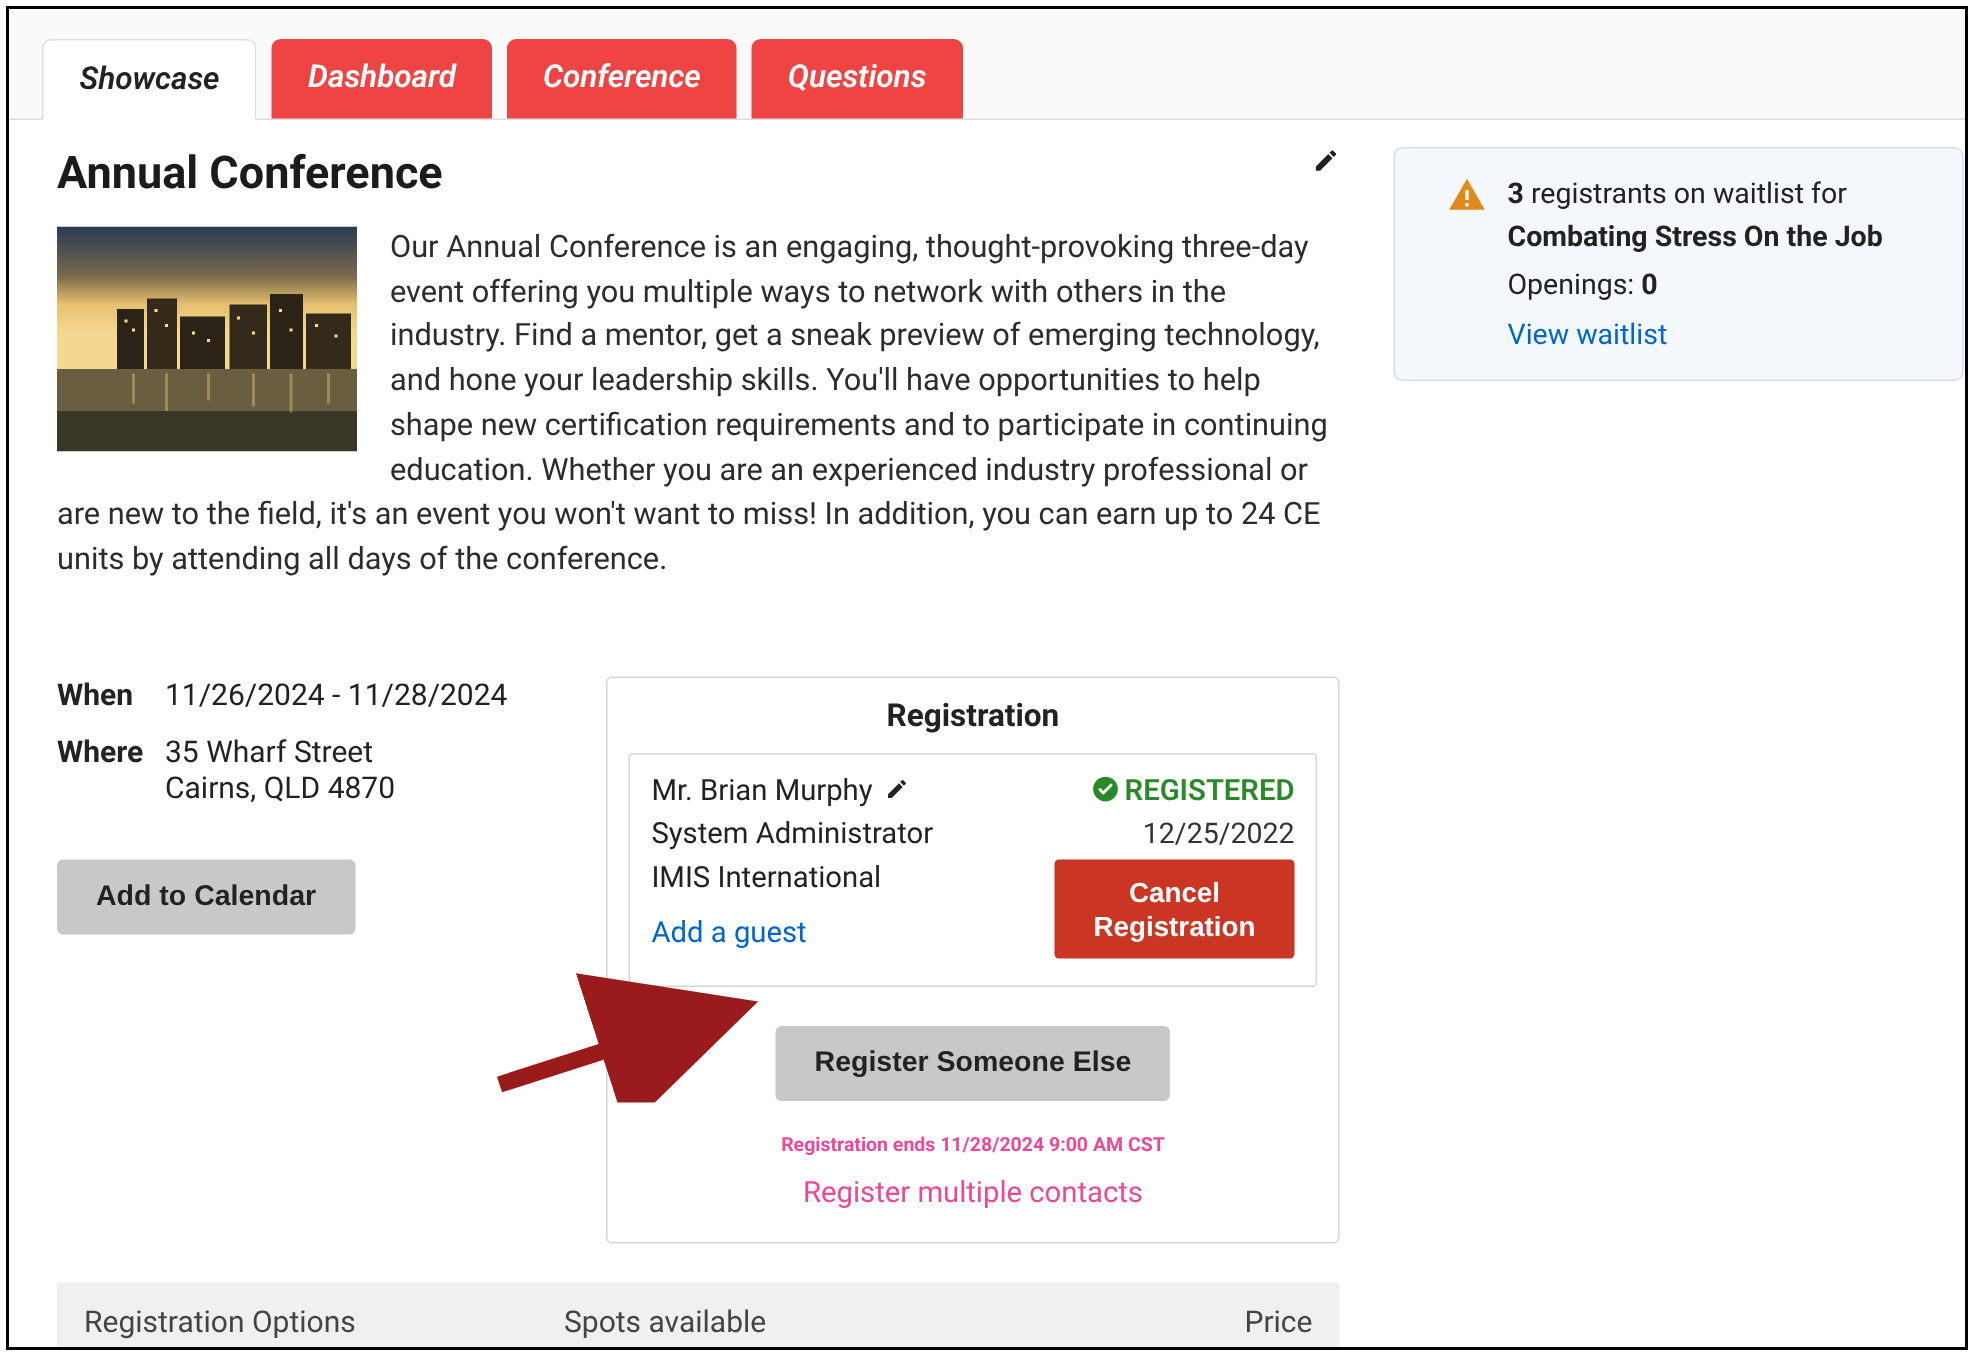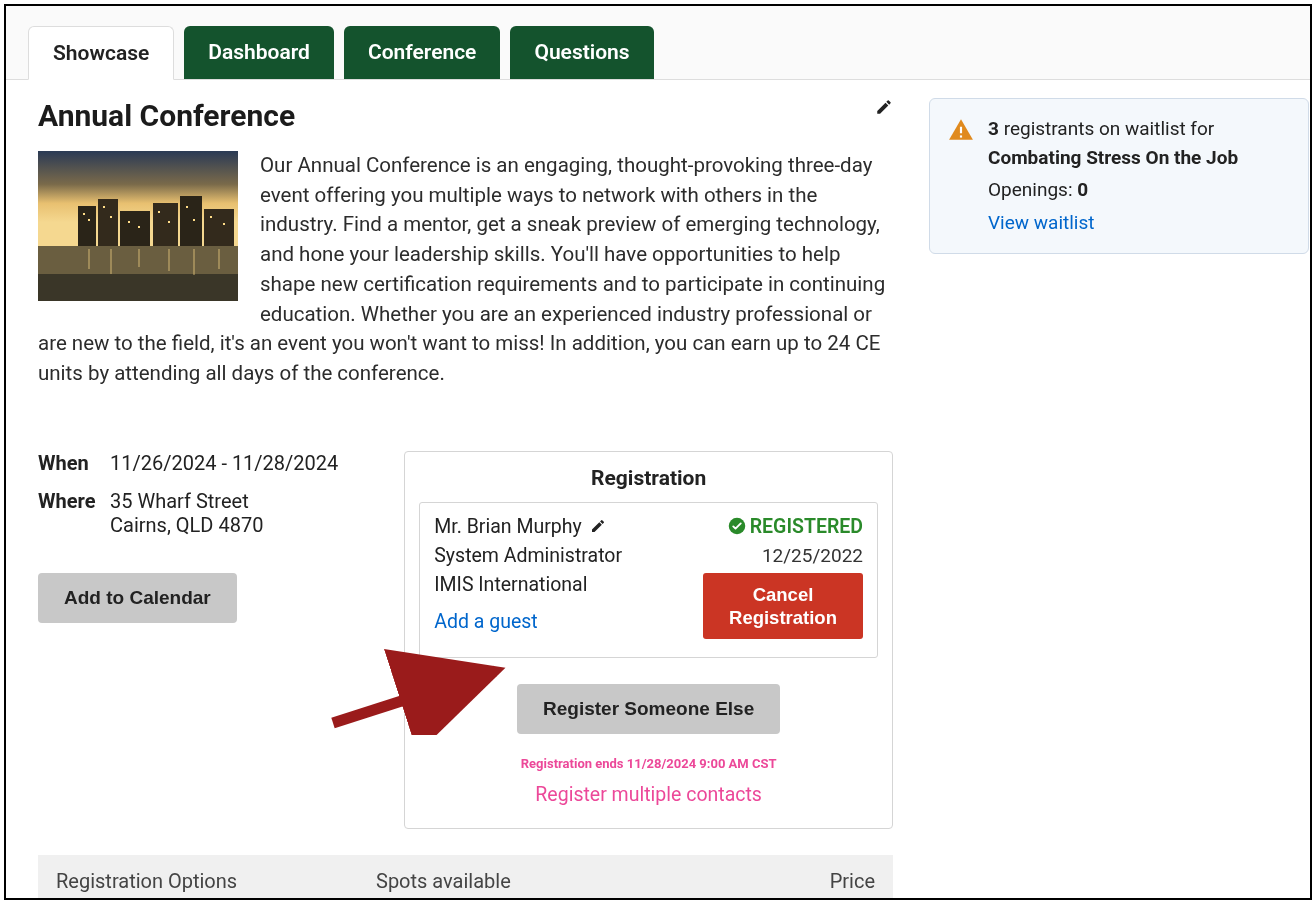--- a/index.html
+++ b/index.html
@@ -19,37 +19,38 @@
     overflow: hidden;
     background: #fff;
   }
   
   .tabs {
     display: flex;
     gap: 10px;
     padding: 20px 0 0 22px;
     border-bottom: 1px solid #ddd;
     background: #fafafa;
+    font-style: italic;
   }
   .tab {
     padding: 14px 24px;
     border-radius: 6px 6px 0 0;
     font-size: 21px;
     font-weight: 600;
     cursor: pointer;
   }
   .tab.active {
     background: #fff;
     color: #222;
     border: 1px solid #ddd;
     border-bottom-color: #fff;
     margin-bottom: -1px;
   }
   .tab.other {
-    background: #14532d;
+    background: #ef4444;
     color: #fff;
   }
   
   .content {
     display: flex;
     padding: 18px 14px 0 32px;
     gap: 36px;
   }
   .main {
     flex: 1 1 auto;
@@ -171,21 +172,21 @@
     top: 629px;
     width: 190px;
     height: 100px;
     pointer-events: none;
   }
   
   .alert {
     border: 1px solid #d0dbe8;
     background: #f4f8fc;
     border-radius: 6px;
-    padding: 16px 18px;
+    padding: 16px 35px;
     display: flex;
     gap: 14px;
     font-size: 19px;
     line-height: 1.5;
   }
   .warn-icon { width: 26px; height: 26px; flex-shrink: 0; margin-top: 2px; }
   .alert b.sub { display: inline; text-align: right; }
   .alert .open { margin-top: 4px; }
   .alert a { color: #0066cc; cursor: pointer; display: inline-block; margin-top: 4px; }
   

